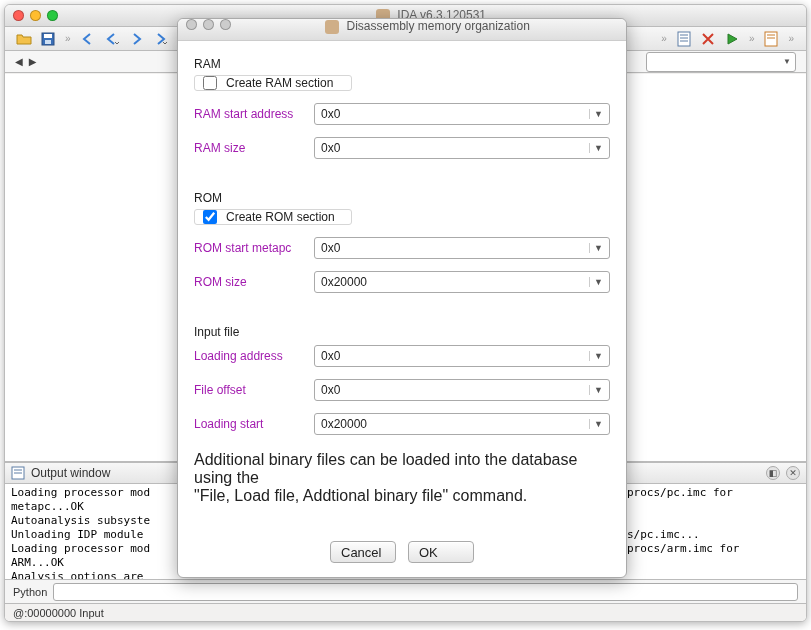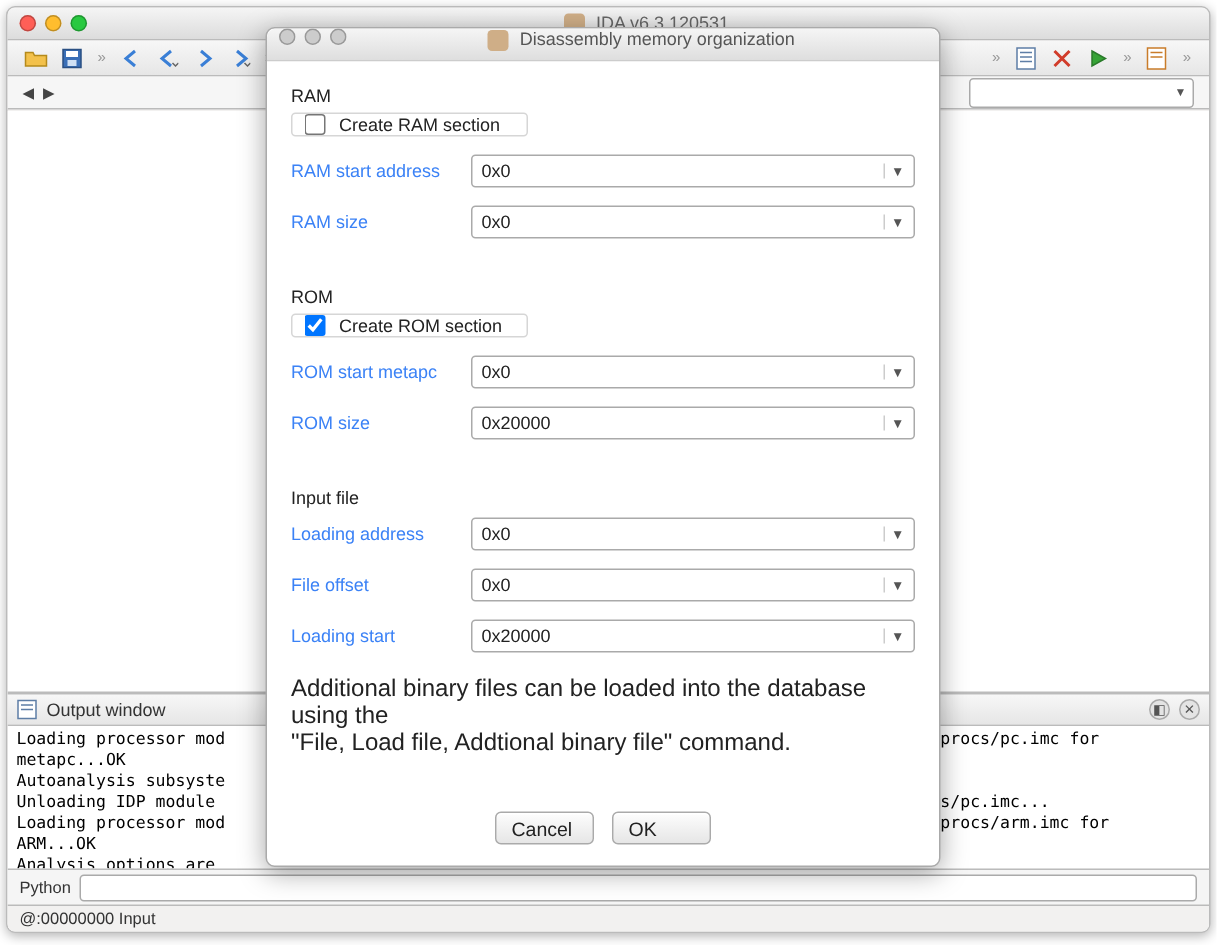--- a/index.html
+++ b/index.html
@@ -129,21 +129,21 @@
   }
   .dlg-title { flex:1; text-align:center; color:#555; font-size:12px; }
   .dlg-body {
     flex:1; padding:10px 16px 0 16px;
   }
   .section-title { margin:6px 0 4px 0; font-size:12px; color:#222;}
   .checkbox-row { display:flex; align-items:center; gap:6px; padding:2px 4px;
     background:#fff; border:1px solid #d6d6d6; border-radius:3px; width:158px; height:16px;}
   .checkbox-row input { width:14px; height:14px; }
   .formrow { display:flex; align-items:center; margin-top:12px; }
-  .formrow .lbl { width:120px; font-size:12px; color:#3b82f6;}
+  .formrow .lbl { width:120px; font-size:12px; color:#a21caf;}
   .formrow .field {
     flex:1; height:22px;
     background:#fff; border:1px solid #aaa; border-radius:3px;
     display:flex; align-items:center; padding:0 6px;
   }
   .formrow .field .val { flex:1; font-size:12px; }
   .formrow .field .dd { width:14px; text-align:center; font-size:9px; color:#555; border-left:1px solid #ccc; padding-left:4px;}
   .hint { margin-top:16px; font-size:16px; color:#222; line-height:18px; }
   .dlg-buttons {
     display:flex; justify-content:center; gap:12px;

